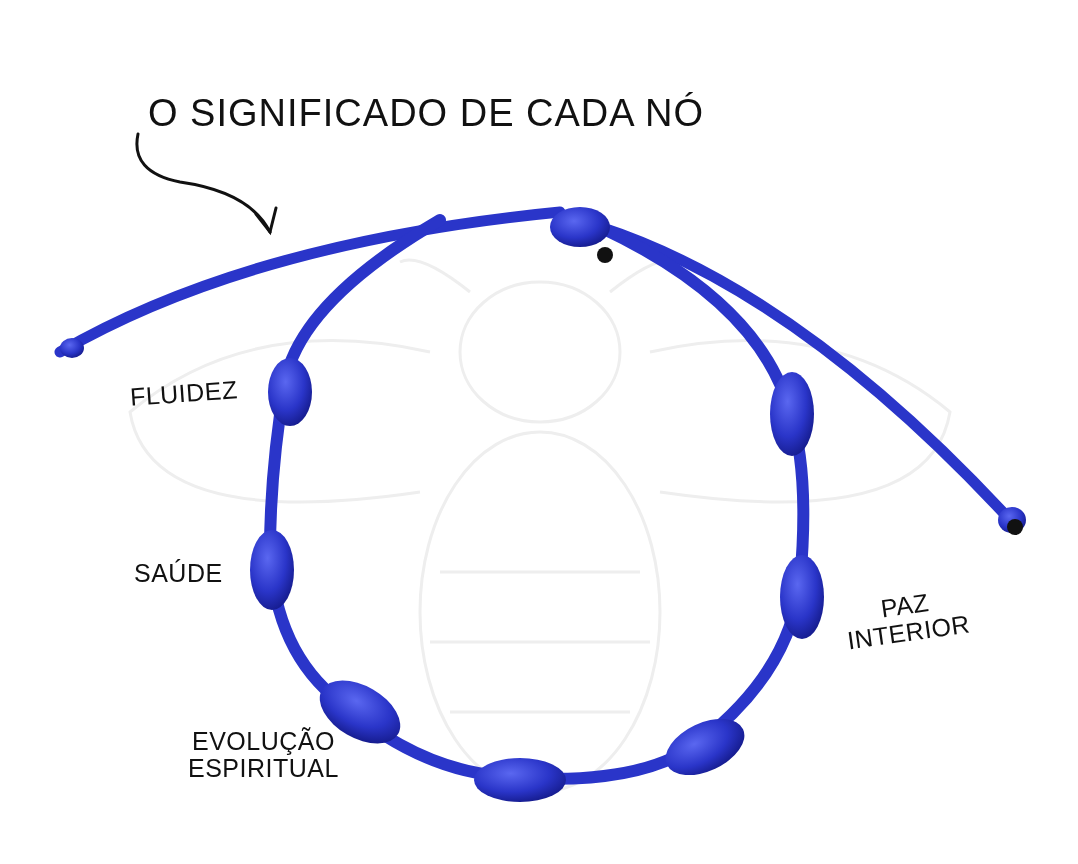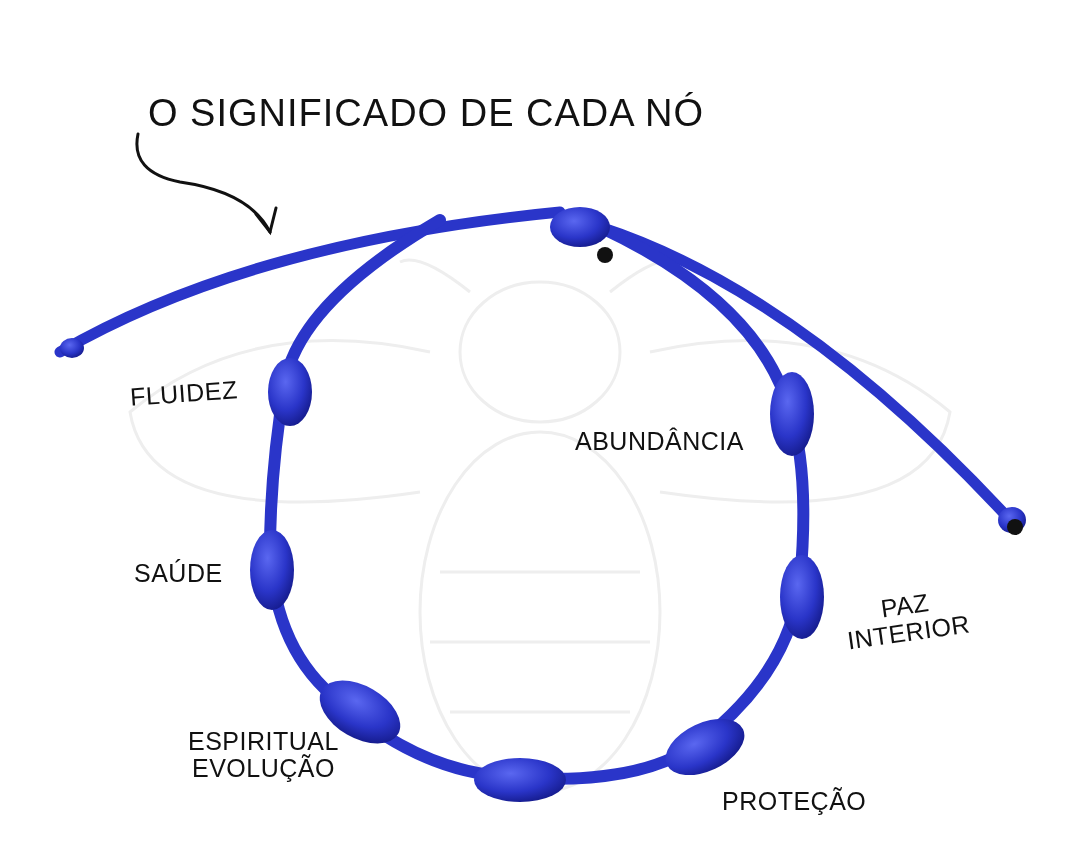--- a/index.html
+++ b/index.html
@@ -63,36 +63,30 @@
     <path d="M28 12 Q20 50 70 60 Q140 70 160 110" fill="none" stroke="#111" stroke-width="3" stroke-linecap="round"></path>
     <path d="M146 92 L160 110 L166 86" fill="none" stroke="#111" stroke-width="3" stroke-linecap="round"></path>
   </svg>
 
   <div class="title">O SIGNIFICADO DE CADA NÓ</div>
 
   <div class="label" style="left:130px;top:328px;transform:rotate(-4deg)">
     <span>FLUIDEZ</span>
   </div>
 
-  <div class="label" style="left:575px;top:376px">
-    <span>ABUNDÂNCIA</span>
-  </div>
 
   <div class="label" style="left:134px;top:508px">
     <span>SAÚDE</span>
   </div>
 
   <div class="label" style="left:845px;top:540px;transform:rotate(-8deg)">
     <div>PAZ</div>
     <div>INTERIOR</div>
   </div>
 
   <div class="label" style="left:188px;top:676px">
+    <div>EVOLUÇÃO</div>
     <div>ESPIRITUAL</div>
-    <div>EVOLUÇÃO</div>
   </div>
 
-  <div class="label" style="left:722px;top:736px">
-    <span>PROTEÇÃO</span>
-  </div>
 
 
 </div>
 
 </body></html>

